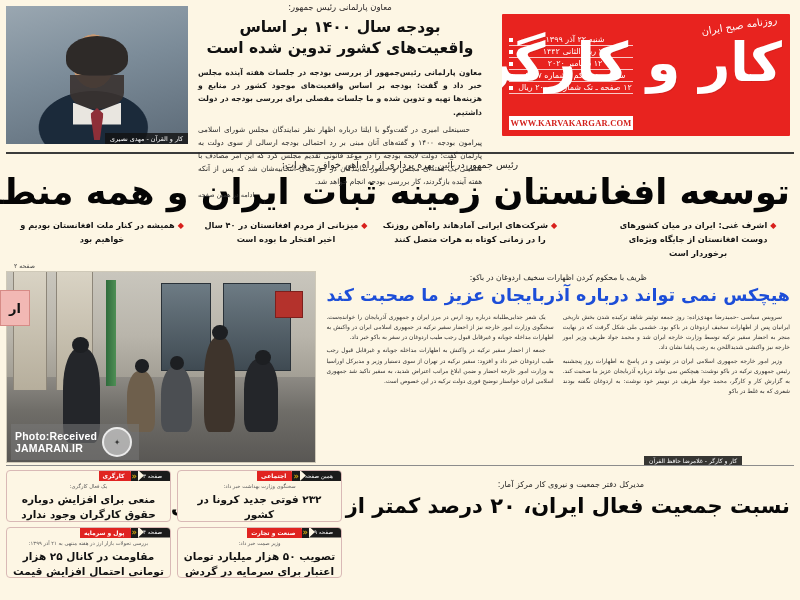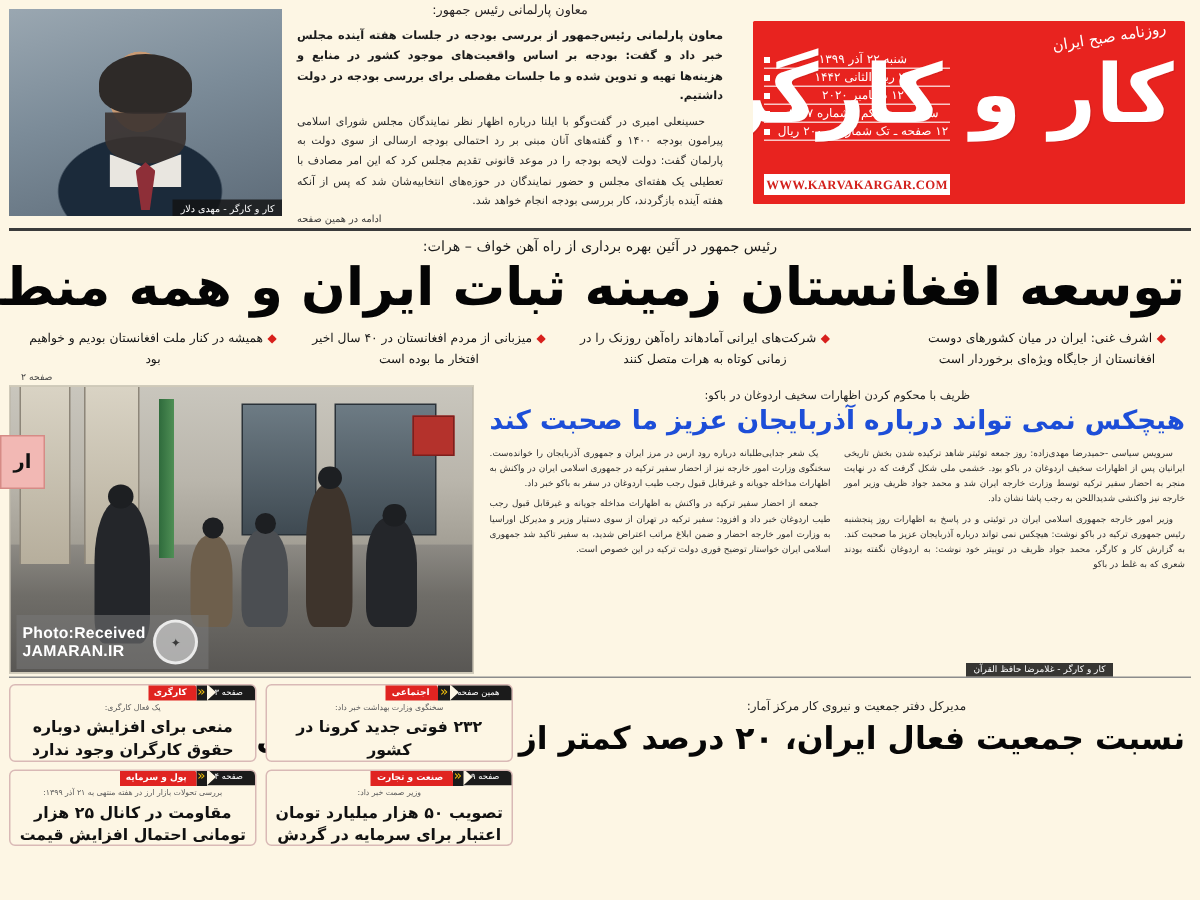--- a/index.html
+++ b/index.html
@@ -238,21 +238,21 @@
     display: flex;
     flex-direction: row;
     justify-content: space-between;
     gap: 8px;
     margin-top: 7px;
     padding: 0 4px;
   }
   .bullet-item {
     flex: 1 1 0;
     font-size: 8.2px;
-    font-weight: normal;
+    font-weight: bold;
     color: #151515;
     line-height: 1.7;
     text-align: center;
     position: relative;
   }
   .bullet-item .dia {
     color: #d8201c;
     font-size: 8px;
     margin-left: 3px;
   }
@@ -545,32 +545,33 @@
             <span class="txt">۱۲ صفحه ـ تک شماره ۲۰۰۰۰ ریال</span>
           </div>
         </div>
 
         <div class="site-url">WWW.KARVAKARGAR.COM</div>
       </div>
     </div>
 
     <div class="top-story">
       <div class="kicker">معاون پارلمانی رئیس جمهور:</div>
+      <div class="top-headline">بودجه سال ۱۴۰۰ بر اساس واقعیت‌های کشور تدوین شده است</div>
       <div class="lede">معاون پارلمانی رئیس‌جمهور از بررسی بودجه در جلسات هفته آینده مجلس خبر داد و گفت: بودجه بر اساس واقعیت‌های موجود کشور در منابع و هزینه‌ها تهیه و تدوین شده و ما جلسات مفصلی برای بررسی بودجه در دولت داشتیم.</div>
       <div class="body-p">حسینعلی امیری در گفت‌وگو با ایلنا درباره اظهار نظر نمایندگان مجلس شورای اسلامی پیرامون بودجه ۱۴۰۰ و گفته‌های آنان مبنی بر رد احتمالی بودجه ارسالی از سوی دولت به پارلمان گفت: دولت لایحه بودجه را در موعد قانونی تقدیم مجلس کرد که این امر مصادف با تعطیلی یک هفته‌ای مجلس و حضور نمایندگان در حوزه‌های انتخابیه‌شان شد که پس از آنکه هفته آینده بازگردند، کار بررسی بودجه انجام خواهد شد.</div>
       <div class="cont-note">ادامه در همین صفحه</div>
     </div>
 
     <div class="top-photo">
       <div class="portrait-bg"></div>
       <div class="portrait-hair"></div>
       <div class="portrait-beard"></div>
       <div class="portrait-collar"></div>
       <div class="portrait-tie"></div>
-      <div class="photo-caption">کار و کارگر - مهدی دلار</div>
+      <div class="photo-caption">کار و القرآن - مهدی نصیری</div>
     </div>
   </div>
 
   <div class="rule-strong"></div>
 
   <div class="lead-block">
     <div class="lead-kicker">رئیس جمهور در آئین بهره برداری از راه آهن خواف – هرات:</div>
     <div class="lead-headline">توسعه افغانستان زمینه ثبات ایران و همه منطقه است</div>
 
     <div class="bullets-row">

